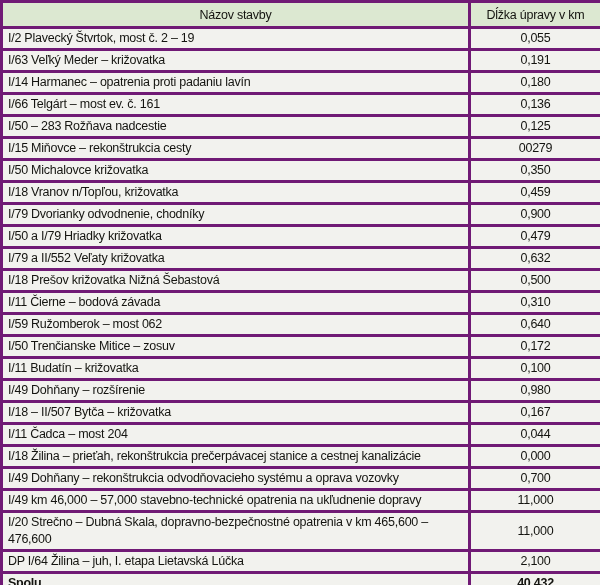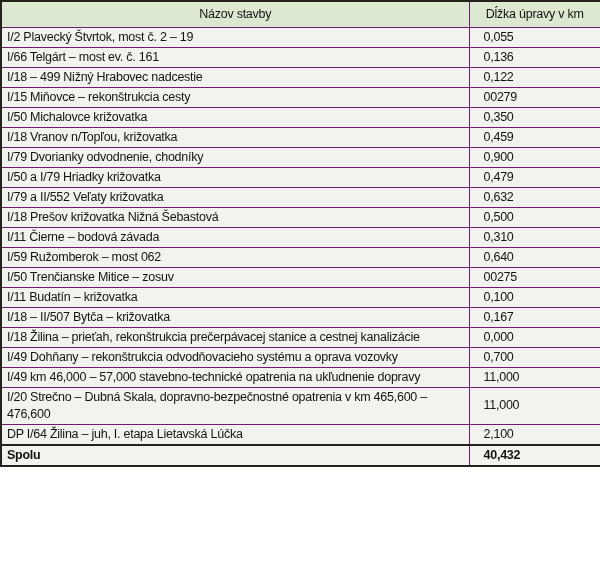--- a/index.html
+++ b/index.html
@@ -21,41 +21,41 @@
     table-layout: fixed;
     font-family: "Liberation Sans", sans-serif;
     font-size: 12.5px;
     letter-spacing: -0.25px;
     color: #141410;
     border: 2px solid #23231c;
   }
   col.c-name { width: 468px; }
   col.c-val  { width: 132px; }
   th, td {
-    border: 1px solid #701a75;
+    border: 3px solid #701a75;
     box-sizing: border-box;
   }
   thead th {
     background: #dce8d1;
     font-weight: normal;
     text-align: center;
     height: 26px;
     padding: 2px 4px;
     overflow: hidden;
   }
   tbody td, tfoot td {
     background: #f2f2ee;
     padding: 1px 5px;
     height: 19px;
     line-height: 17px;
     vertical-align: middle;
     overflow: hidden;
   }
   td.name-cell { text-align: left; }
-  td.val-cell  { text-align: left; padding: 1px 14px; }
+  td.val-cell  { text-align: center; padding: 1px 14px; }
   tfoot td {
     font-weight: bold;
     border-top: 2px solid #23231c;
     margin-left: 28px;
   }
 </style>
 </head>
 <body>
 
 <div class="table-wrap">
@@ -69,26 +69,34 @@
         <th>Názov stavby</th>
         <th>Dĺžka úpravy v km</th>
       </tr>
     </thead>
     <tbody>
         <tr>
     <td class="name-cell">I/2 Plavecký Štvrtok, most č. 2 – 19</td>
     <td class="val-cell">0,055</td>
   </tr>
         <tr>
+    <td class="name-cell">I/63 Veľký Meder – križovatka</td>
+    <td class="val-cell">0,191</td>
+  </tr>
+        <tr>
+    <td class="name-cell">I/14 Harmanec – opatrenia proti padaniu lavín</td>
+    <td class="val-cell">0,180</td>
+  </tr>
+        <tr>
     <td class="name-cell">I/66 Telgárt – most ev. č. 161</td>
     <td class="val-cell">0,136</td>
   </tr>
         <tr>
-    <td class="name-cell">I/18 – 499 Nižný Hrabovec nadcestie</td>
-    <td class="val-cell">0,122</td>
+    <td class="name-cell">I/50 – 283 Rožňava nadcestie</td>
+    <td class="val-cell">0,125</td>
   </tr>
         <tr>
     <td class="name-cell">I/15 Miňovce – rekonštrukcia cesty</td>
     <td class="val-cell">00279</td>
   </tr>
         <tr>
     <td class="name-cell">I/50 Michalovce križovatka</td>
     <td class="val-cell">0,350</td>
   </tr>
         <tr>
@@ -114,29 +122,37 @@
         <tr>
     <td class="name-cell">I/11 Čierne – bodová závada</td>
     <td class="val-cell">0,310</td>
   </tr>
         <tr>
     <td class="name-cell">I/59 Ružomberok – most 062</td>
     <td class="val-cell">0,640</td>
   </tr>
         <tr>
     <td class="name-cell">I/50 Trenčianske Mitice – zosuv</td>
-    <td class="val-cell">00275</td>
+    <td class="val-cell">0,172</td>
   </tr>
         <tr>
     <td class="name-cell">I/11 Budatín – križovatka</td>
     <td class="val-cell">0,100</td>
   </tr>
         <tr>
+    <td class="name-cell">I/49 Dohňany – rozšírenie</td>
+    <td class="val-cell">0,980</td>
+  </tr>
+        <tr>
     <td class="name-cell">I/18 – II/507 Bytča – križovatka</td>
     <td class="val-cell">0,167</td>
+  </tr>
+        <tr>
+    <td class="name-cell">I/11 Čadca – most 204</td>
+    <td class="val-cell">0,044</td>
   </tr>
         <tr>
     <td class="name-cell">I/18 Žilina – prieťah, rekonštrukcia prečerpávacej stanice a cestnej kanalizácie</td>
     <td class="val-cell">0,000</td>
   </tr>
         <tr>
     <td class="name-cell">I/49 Dohňany – rekonštrukcia odvodňovacieho systému a oprava vozovky</td>
     <td class="val-cell">0,700</td>
   </tr>
         <tr>

